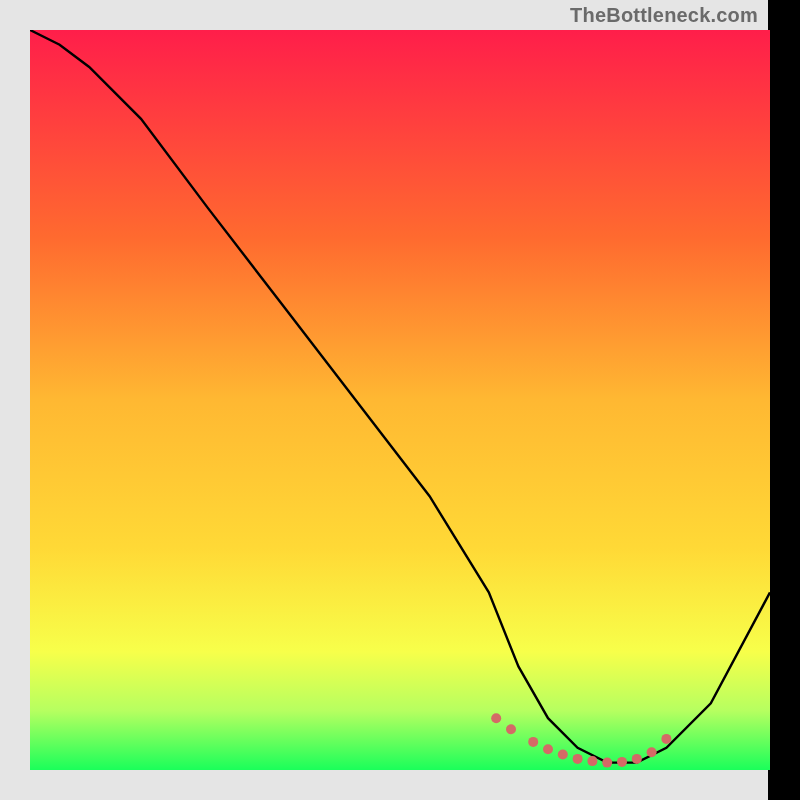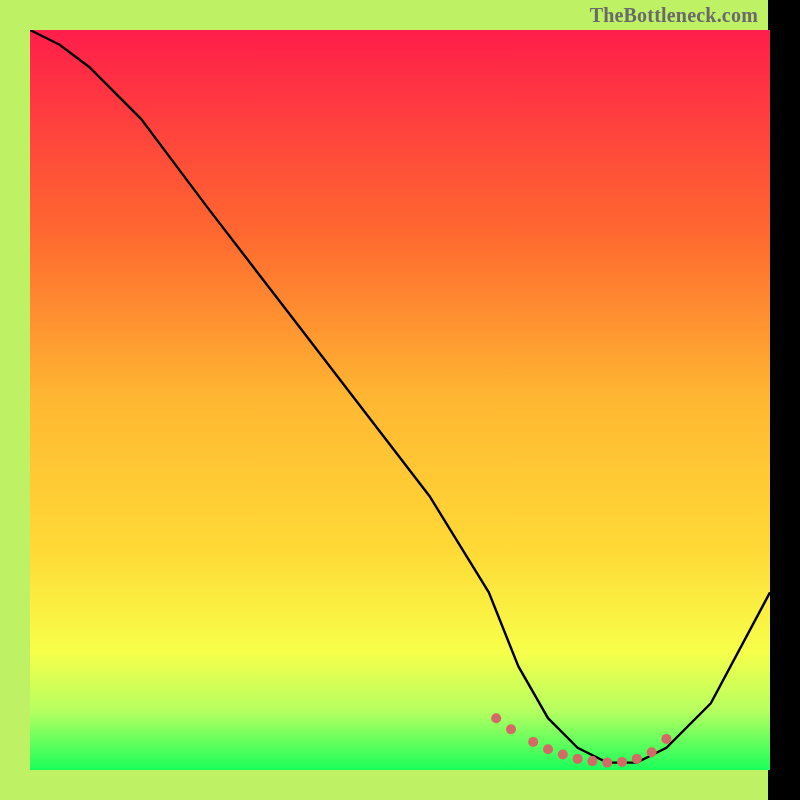--- a/index.html
+++ b/index.html
@@ -8,22 +8,21 @@
     width: 800px;
     height: 800px;
     background: #000;
     overflow: hidden;
     font-family: Arial, Helvetica, sans-serif;
   }
   .frame {
     position: relative;
     width: 768px;
     height: 800px;
-    background: #bef264;
-    font-family: Liberation Serif, serif;
+    background: #e5e5e5;
   }
   .watermark {
     position: absolute;
     top: 4px;
     right: 10px;
     color: #6a6a6a;
     font-size: 20px;
     font-weight: 600;
     letter-spacing: 0.2px;
     z-index: 5;

